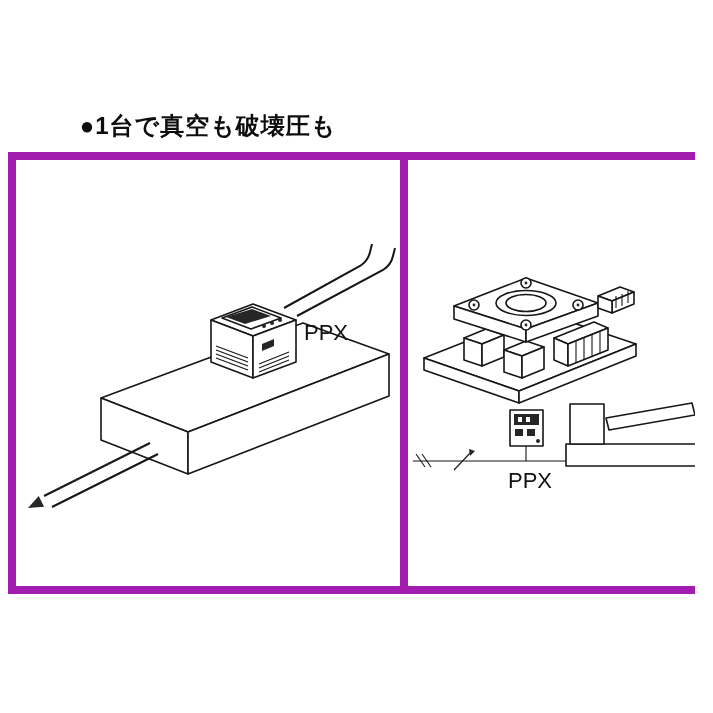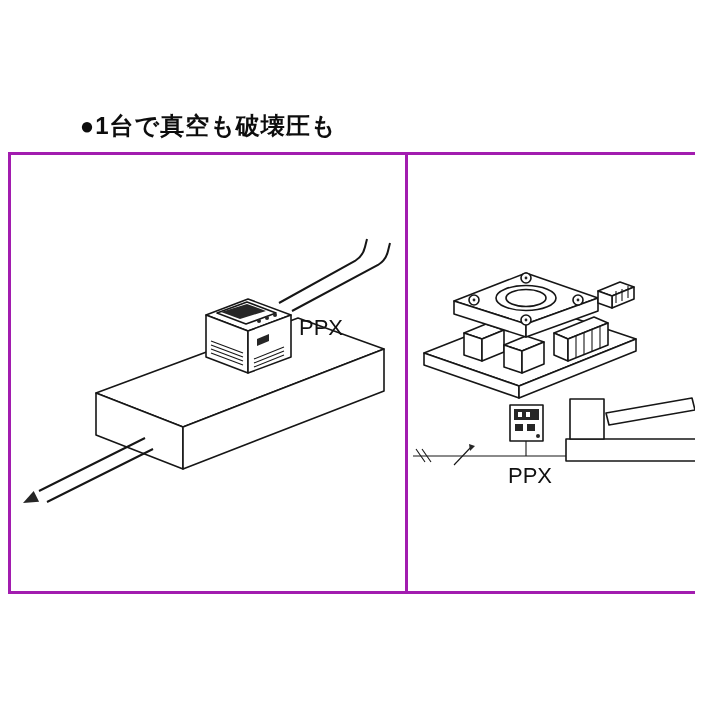--- a/index.html
+++ b/index.html
@@ -31,21 +31,21 @@
   .title-right { left: 408px; width: 297px; }
   .panels {
     position: absolute;
     left: 8px;
     top: 152px;
     display: flex;
   }
   .panel {
     box-sizing: border-box;
     background: #ffffff;
-    border: 3px solid #a21caf;
+    border: 8px solid #a21caf;
     height: 442px;
   }
   .panel.left  { width: 400px; }
   .panel.right { width: 297px; border-left: none; }
   svg { display: block; }
   svg text {
     font-family: "Liberation Sans", sans-serif;
     font-size: 22px;
     fill: #111111;
   }

